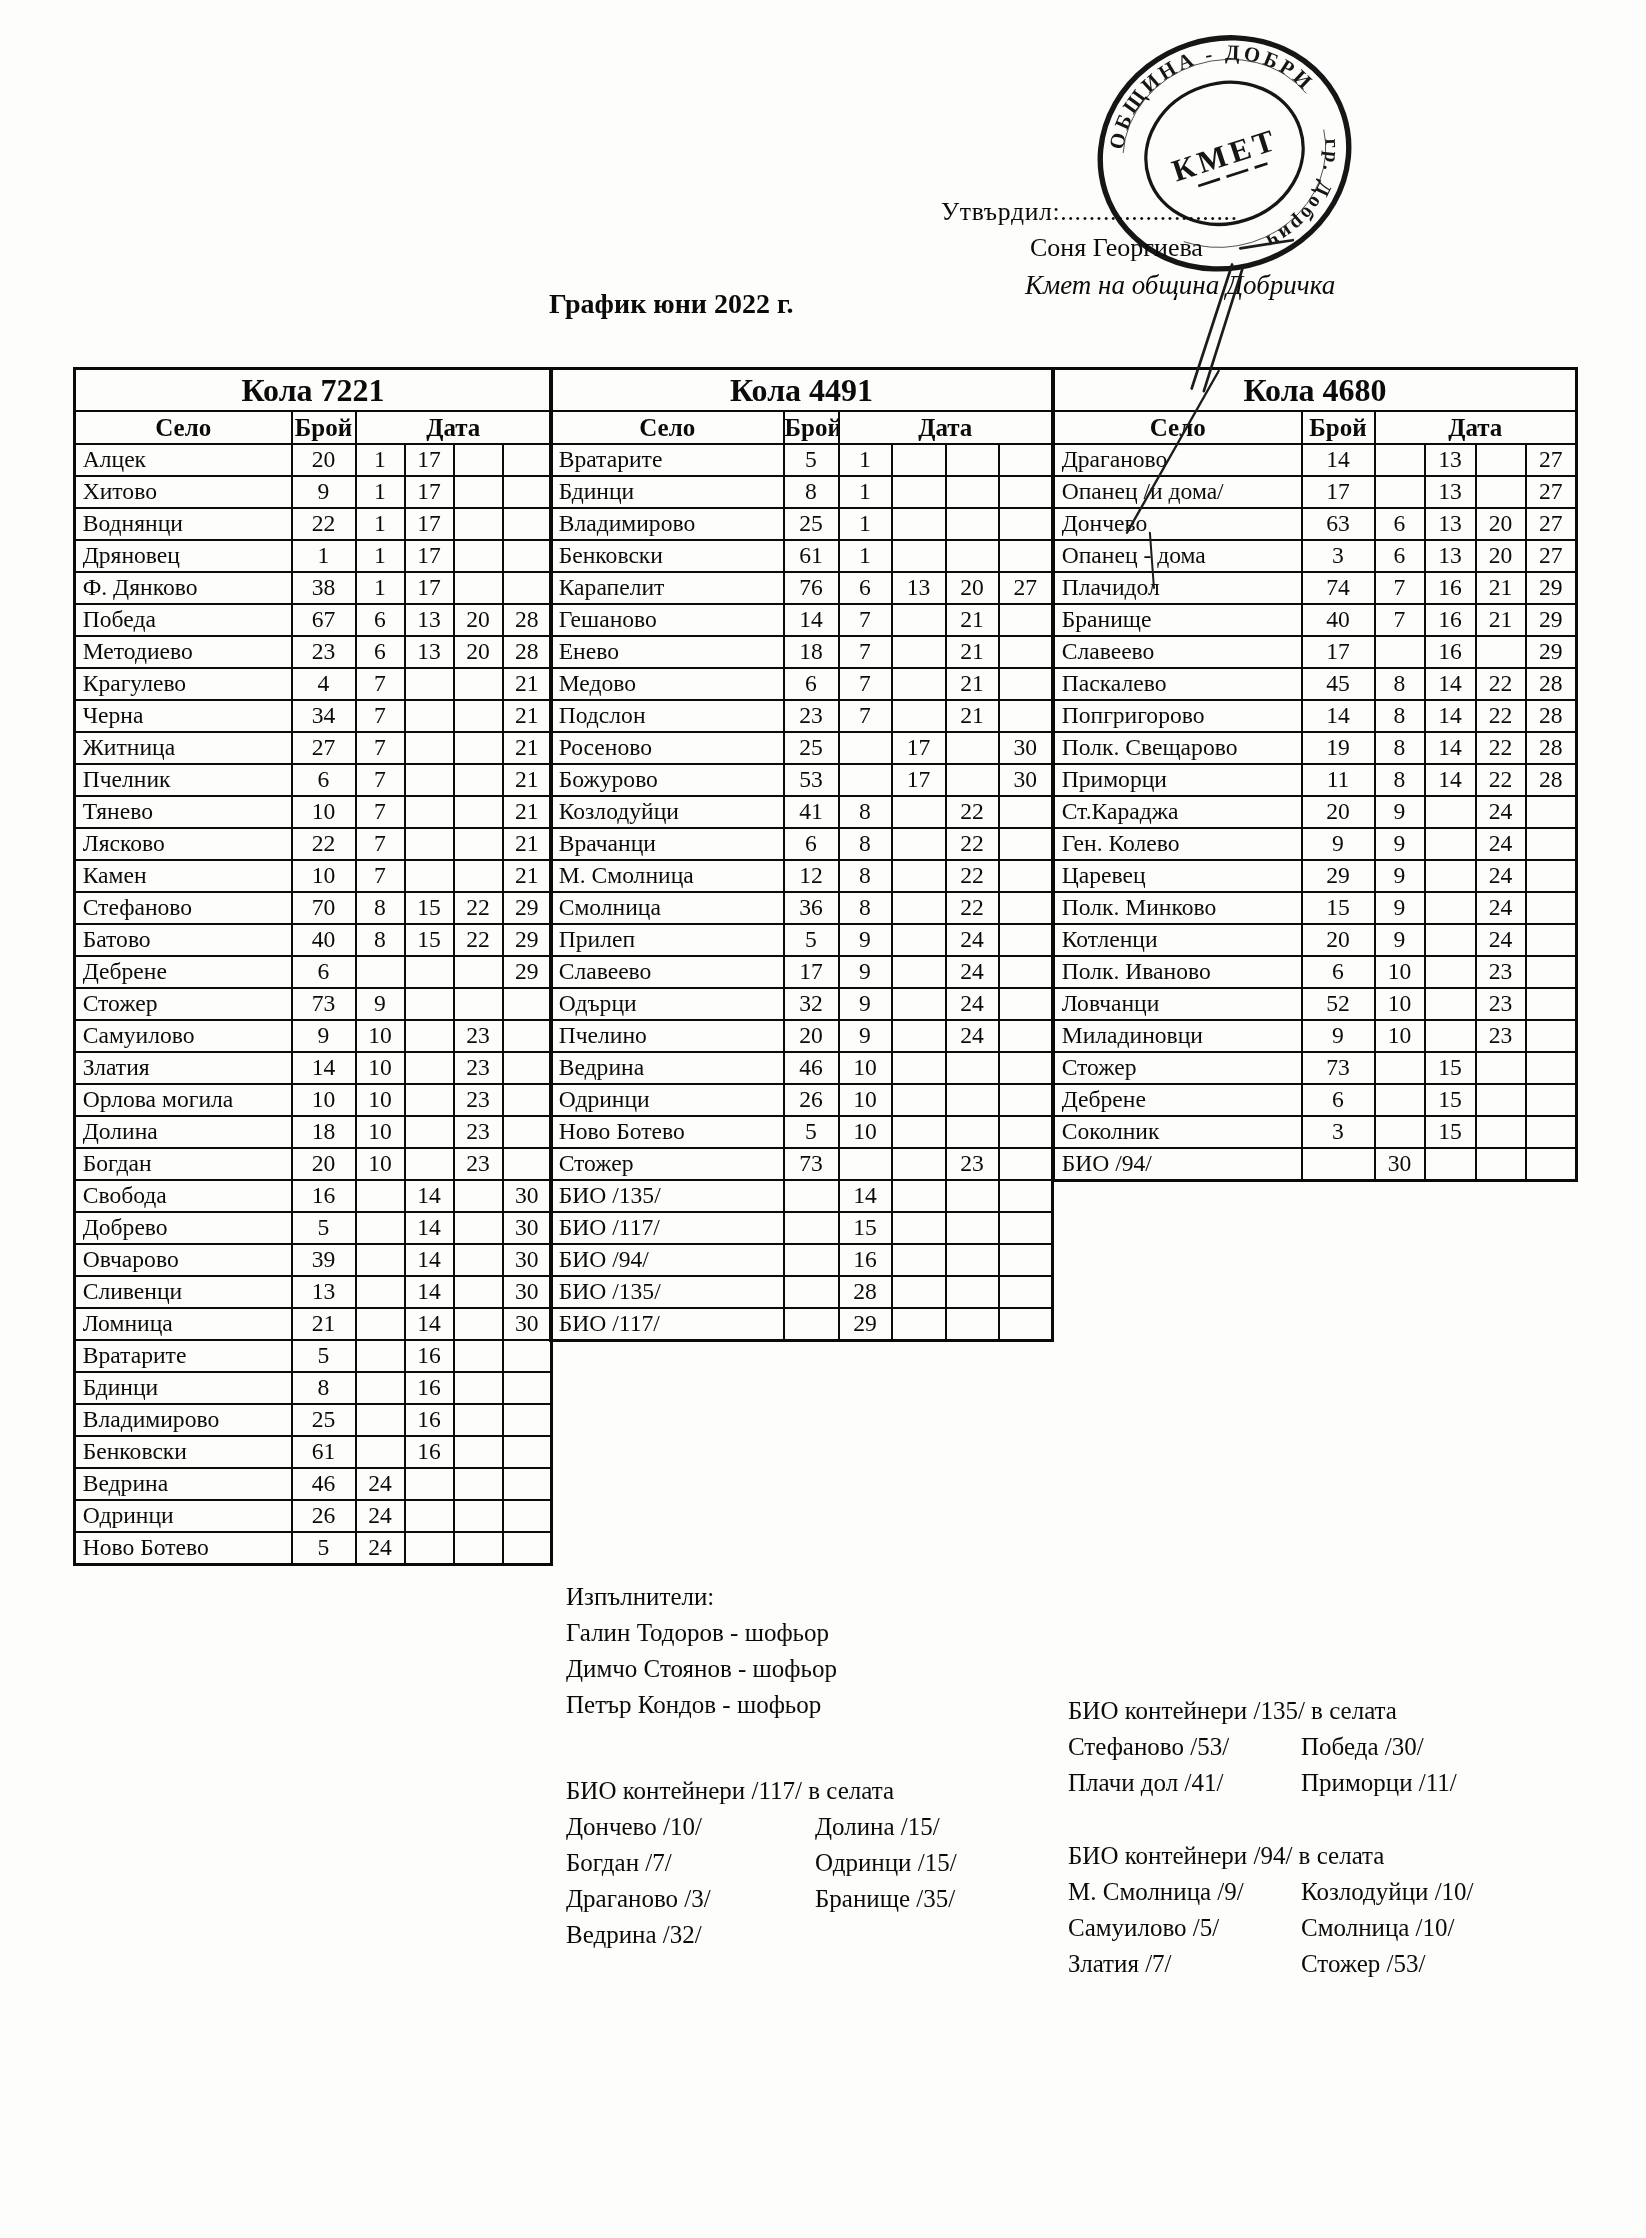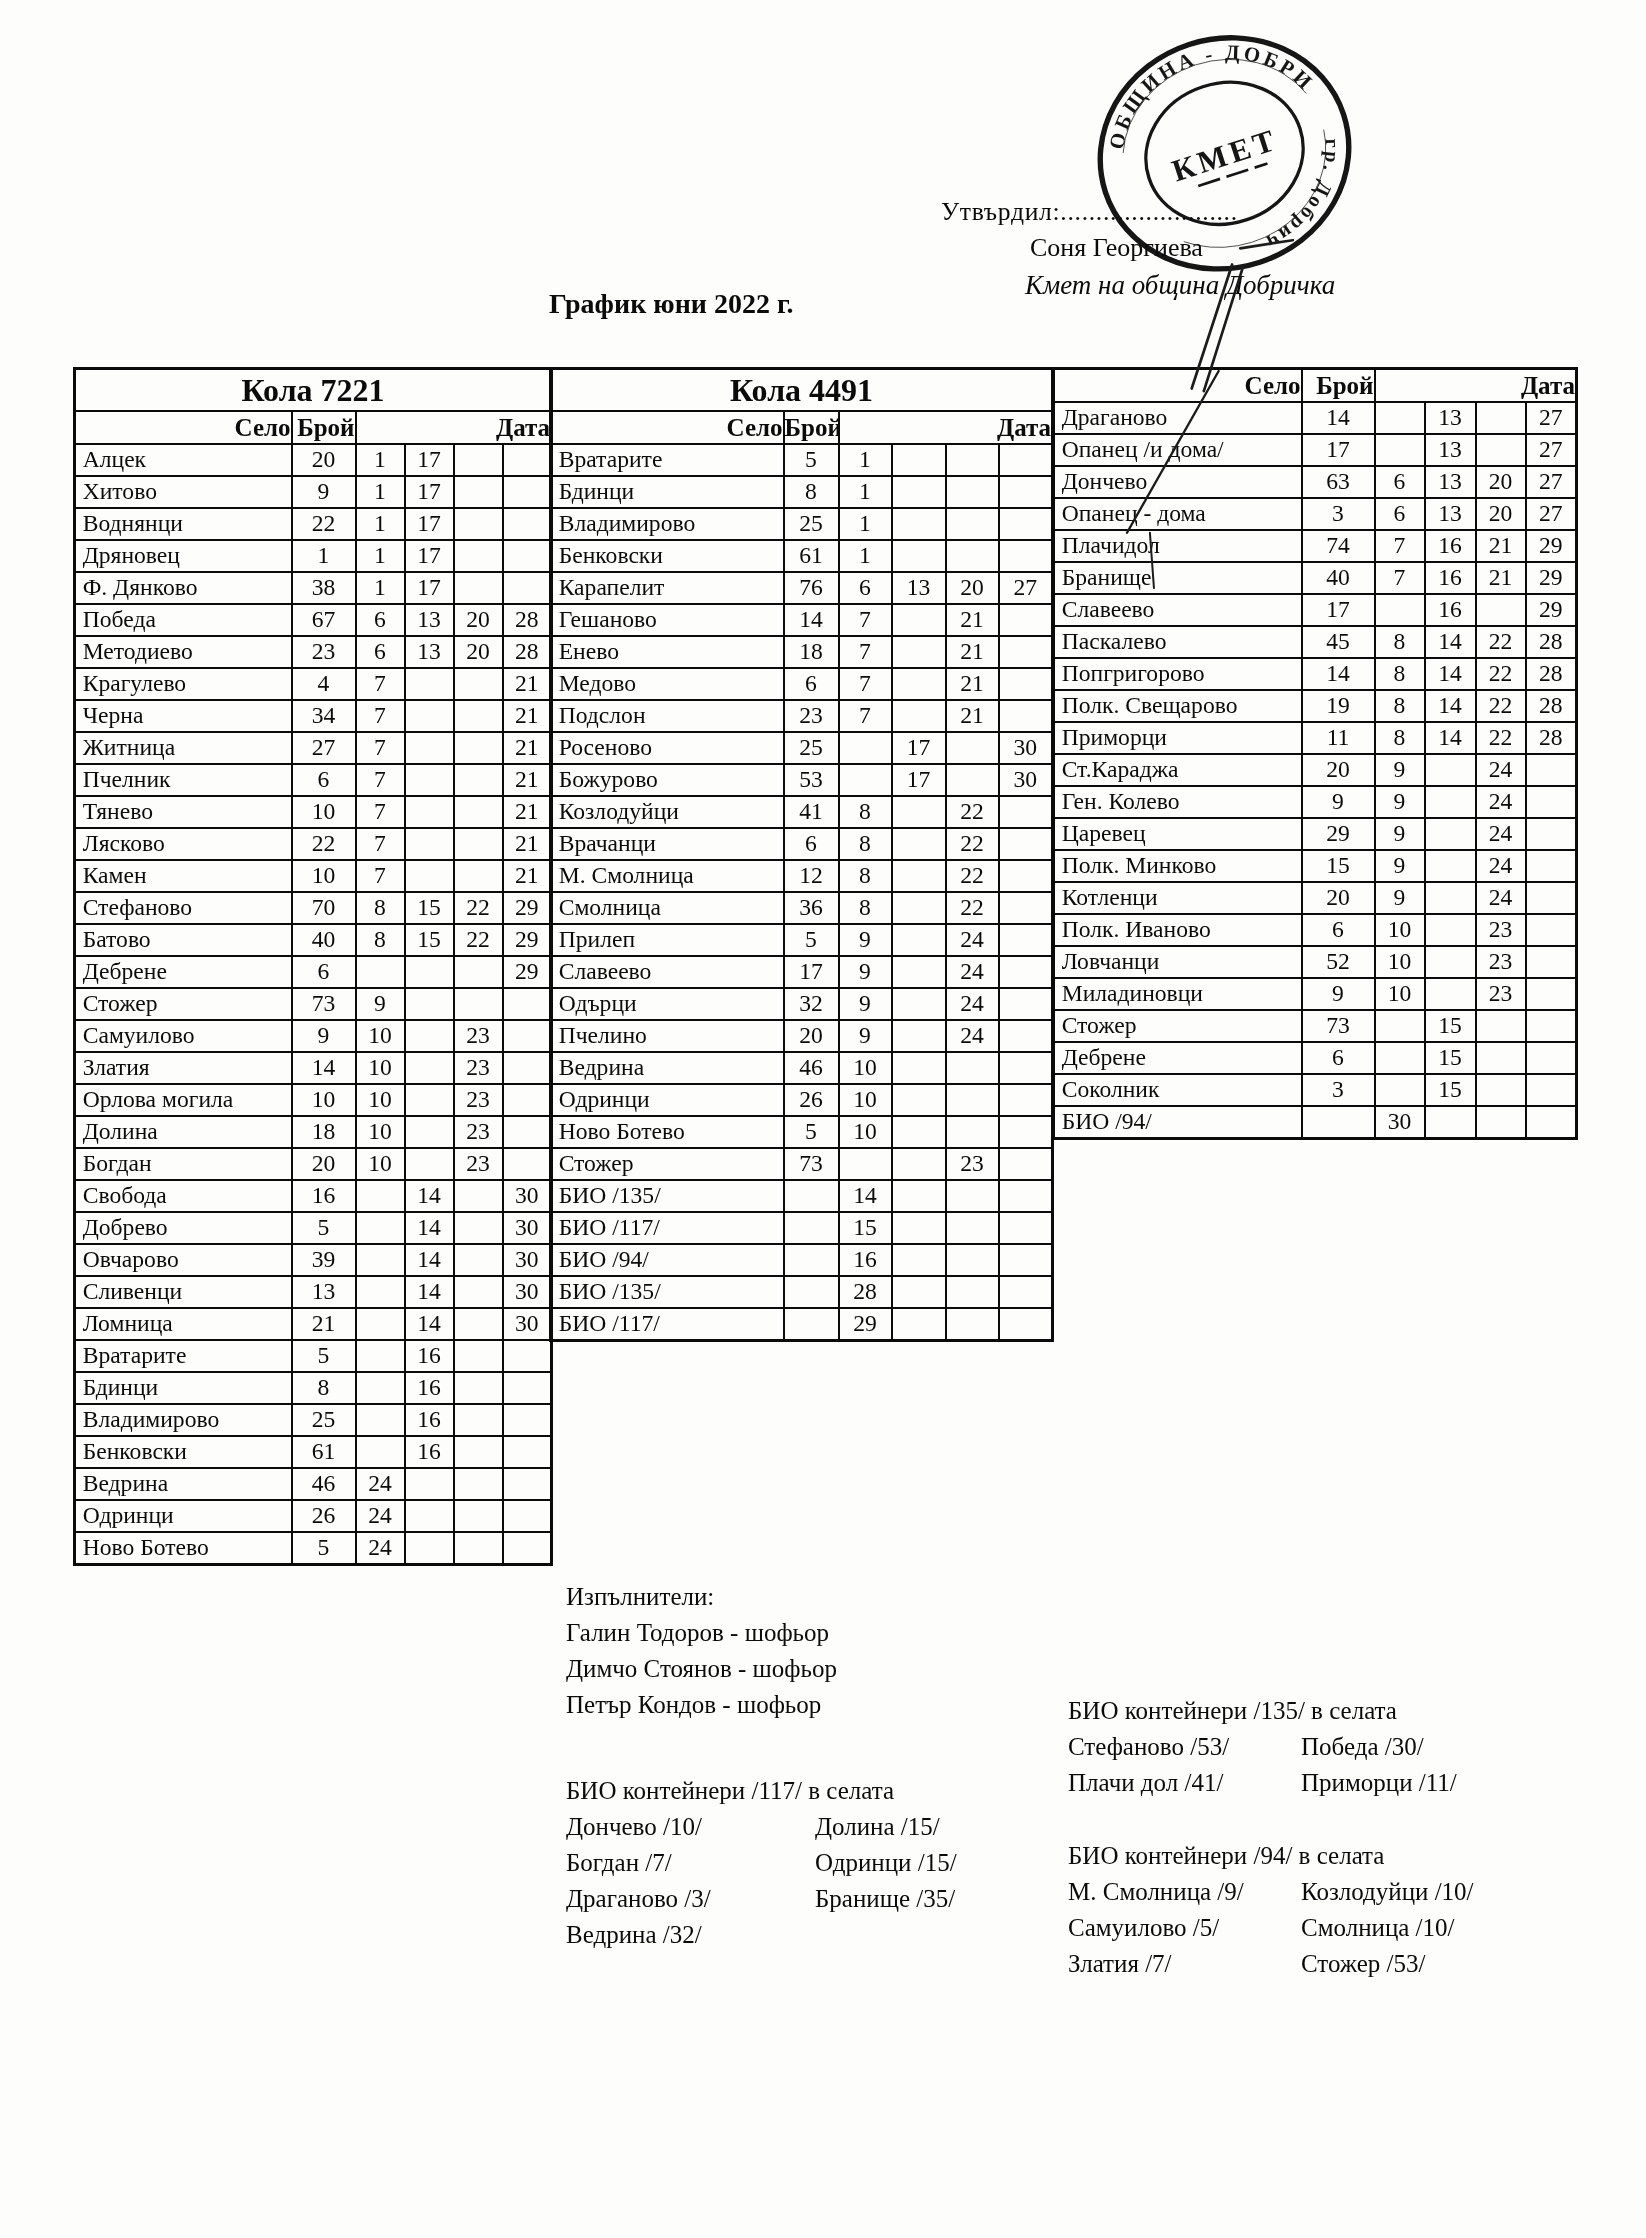--- a/index.html
+++ b/index.html
@@ -10,21 +10,21 @@
   .approve-label{font-size:25.6px;letter-spacing:0.7px;}
   .approve-name{font-size:26px;}
   .approve-role{font-size:27px;font-style:italic;text-align:center;}
   .doc-title{font-size:28px;font-weight:bold;}
   
   .table-anchor{position:absolute;top:367px;}
   table.sched{border-collapse:collapse;table-layout:fixed;width:100%;border:3.4px solid #0b0b0b;}
   table.sched td{border:2px solid #0b0b0b;font-size:23.6px;line-height:1;vertical-align:middle;
                  padding:0;overflow:hidden;white-space:nowrap;}
   table.sched tr.car-row td{height:40px;text-align:center;font-weight:bold;font-size:32px;}
-  table.sched tr.head-row td{height:31px;text-align:right;font-weight:bold;font-size:25px;margin-left:48px;}
+  table.sched tr.head-row td{height:31px;text-align:center;font-weight:bold;font-size:25px;margin-left:48px;}
   table.sched tr.data-row td{height:30px;}
   table.sched td.v{text-align:left;padding-left:6.7px;}
   table.sched td.n{text-align:center;}
   
   .txt .line{font-size:25px;line-height:36px;white-space:nowrap;}
   .cols{display:flex;justify-content:space-between;}
   
   svg{display:block;}
   .overlay{position:absolute;left:0;top:0;pointer-events:none;}
 </style>
@@ -610,20 +610,23 @@
       <table class="sched">
         <colgroup>
           <col style="width: 248px;">
           <col style="width: 73px;">
           <col style="width: 50px;">
           <col style="width: 51px;">
           <col style="width: 50px;">
           <col style="width: 51px;">
         </colgroup>
         <tbody>
+          <tr class="car-row">
+            <td colspan="6">Кола 4680</td>
+          </tr>
           <tr class="head-row">
             <td colspan="1">Село</td>
             <td colspan="1">Брой</td>
             <td colspan="4">Дата</td>
           </tr>
           <tr class="data-row">
             <td class="v">Драганово</td>
             <td class="n">14</td>
             <td class="n"></td>
             <td class="n">13</td>

